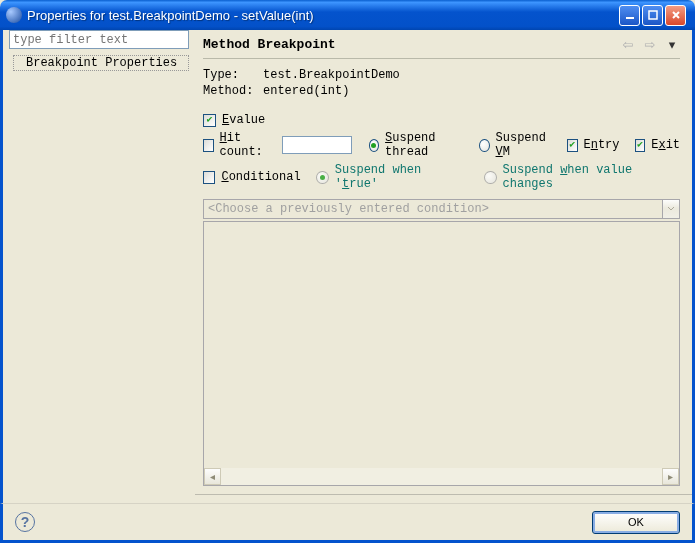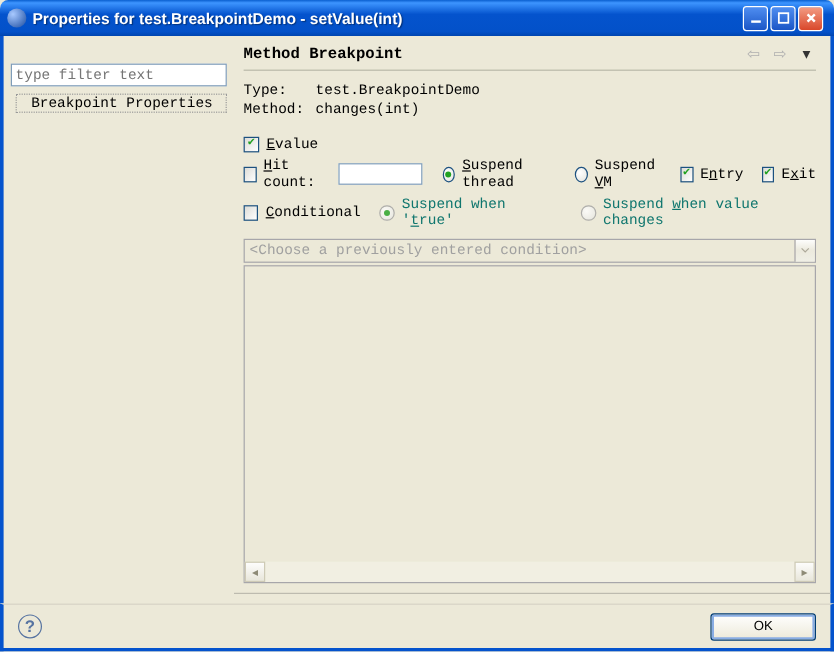--- a/index.html
+++ b/index.html
@@ -11,21 +11,21 @@
   height: 543px;
   overflow: hidden;
 }
 .titlebar {
   height: 30px;
   background: linear-gradient(to bottom, #0a5fcf 0%, #3d95ff 8%, #0453cd 40%, #0351c9 88%, #0045b0 100%);
   display: flex;
   align-items: center;
   padding: 0 6px 0 6px;
   color: white;
-  font-weight: bold;
+  font-weight: normal;
   font-size: 13px;
   border-radius: 7px 7px 0 0;
 }
 .titlebar-icon {
   width: 16px; height: 16px;
   margin-right: 5px;
   background: radial-gradient(circle at 30% 30%, #a8c9ff, #1a4b9f);
   border-radius: 50%;
   position: relative;
 }
@@ -46,21 +46,21 @@
 .win-close { background: linear-gradient(to bottom, #f39c83, #d9482b); }
 .content {
   display: flex;
   height: 473px;
   border-left: 3px solid #0453cd;
   border-right: 3px solid #0453cd;
   background: #ece9d8;
 }
 .left-panel {
   width: 192px;
-  padding: 23px 6px;
+  padding: 0 6px;
 }
 .filter-input {
   width: 100%;
   height: 19px;
   border: 1px solid #7f9db9;
   background: white;
   padding: 1px 3px;
   font-family: "Courier New", monospace;
   font-size: 12px;
   color: #888;
@@ -280,21 +280,21 @@
     </div>
     <div class="divider"></div>
 
     <div class="info-rows">
       <div class="info-row">
         <span class="info-label">Type:</span>
         <span>test.BreakpointDemo</span>
       </div>
       <div class="info-row">
         <span class="info-label">Method:</span>
-        <span>changes(int)</span>
+        <span>entered(int)</span>
       </div>
     </div>
 
     <div class="opts-row">
       <span class="chk checked"></span>
       <span><span class="underline">E</span><span>value</span></span>
     </div>
 
     <div class="opts-row">
       <span class="chk"></span>

